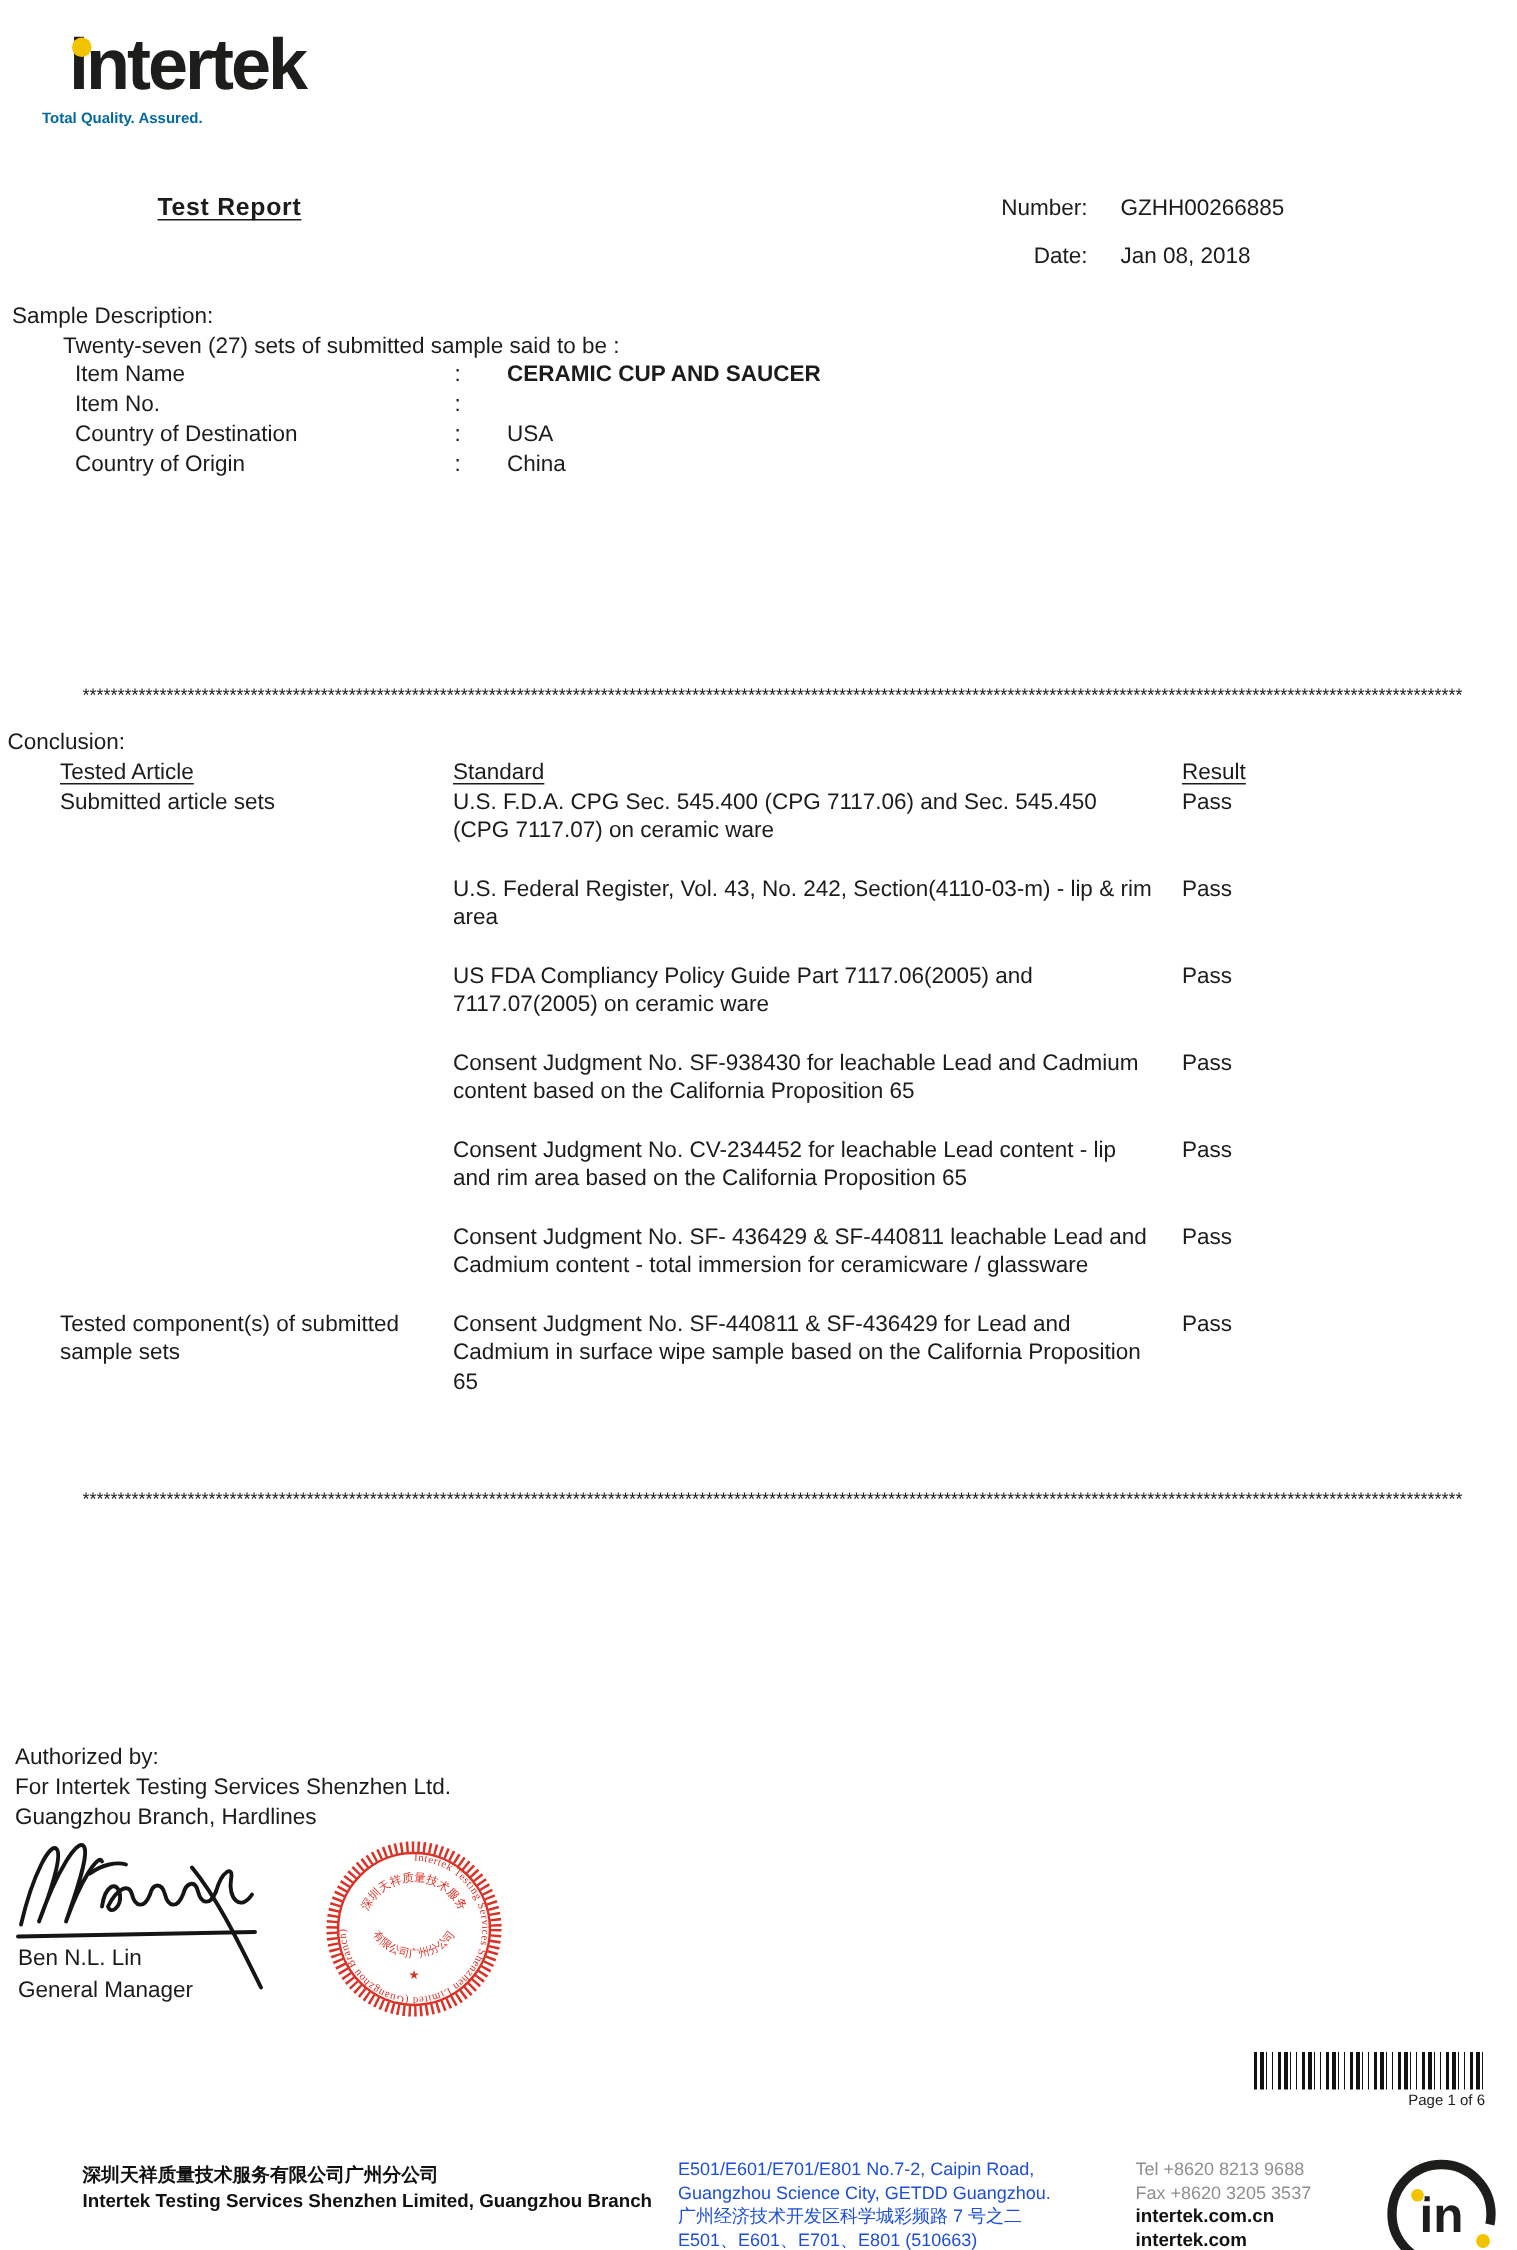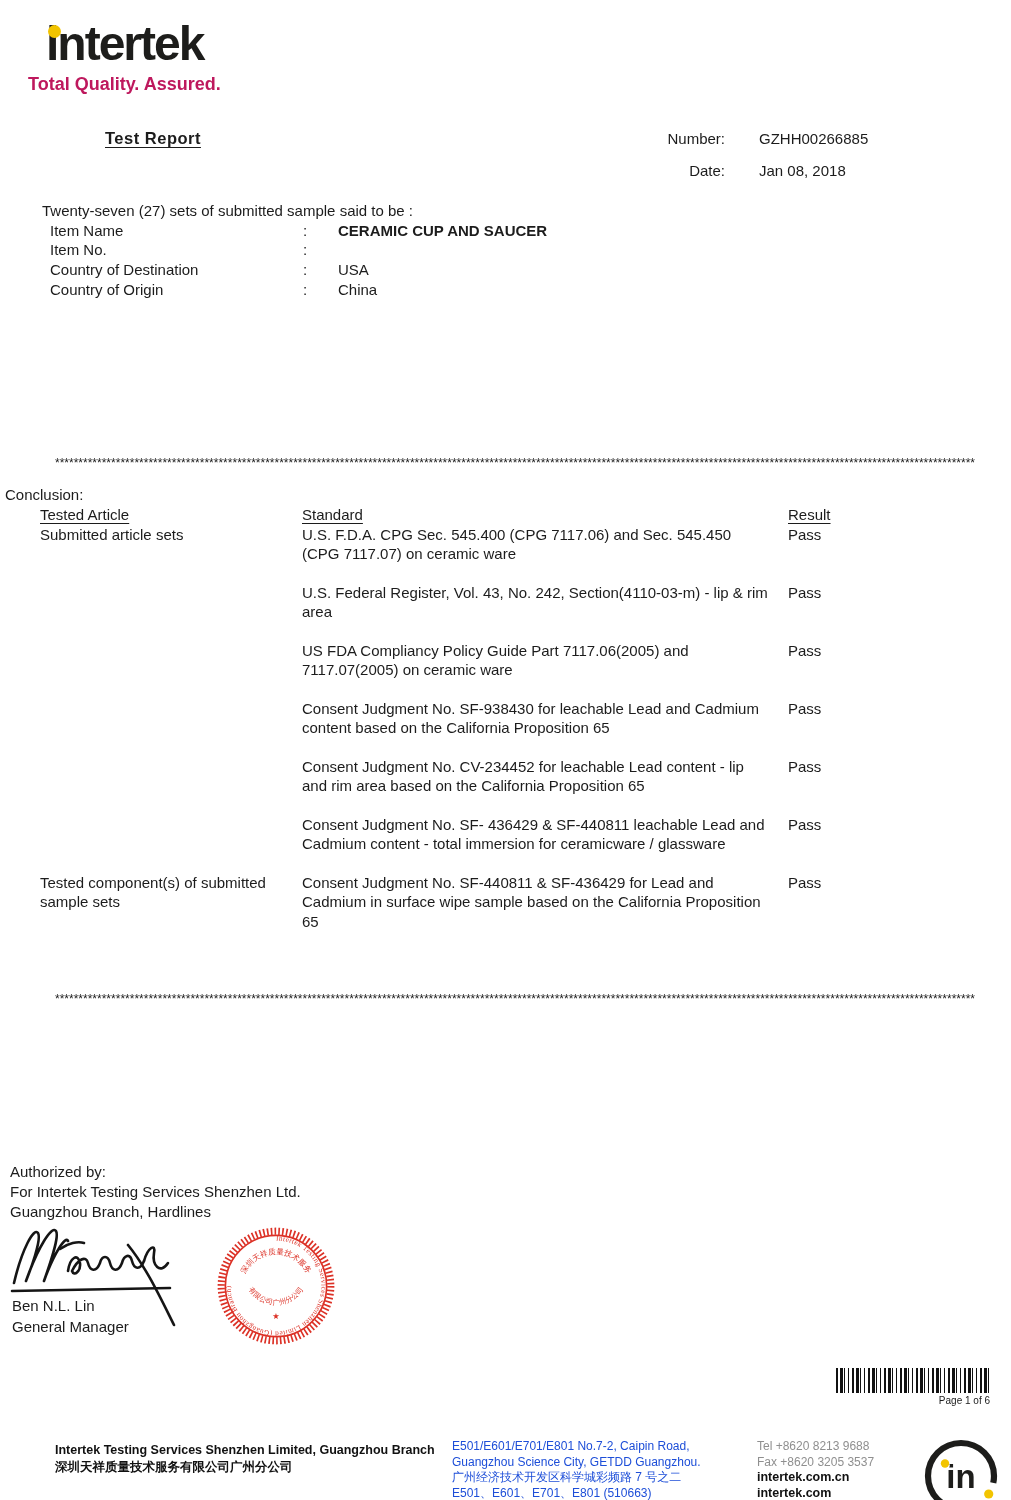--- a/index.html
+++ b/index.html
@@ -16,31 +16,31 @@
   }
   
   .logo-block { position: absolute; left: 26px; top: 2px; }
   .logo-word { position: relative; font-weight: 700; font-size: 48px; letter-spacing: -2px; color: #1d1d1b; line-height: 52px; padding-left: 20px; }
   .logo-dot {
     position: absolute; left: 22px; top: 7px;
     width: 13px; height: 13px; border-radius: 50%;
     background: #f2c400;
     z-index: 2;
   }
-  .tagline { font-weight: 700; font-size: 18px; color: #be185d; margin-top: 4px; padding-left: 2px; letter-spacing: 0px; }
+  .tagline { font-weight: 700; font-size: 10px; color: #0369a1; margin-top: 4px; padding-left: 2px; letter-spacing: 0px; }
 
   
   .report-title {
     position: absolute; left: 105px; top: 113px;
     font-size: 16.5px; font-weight: 700;
     text-decoration: underline; text-underline-offset: 3px;
     letter-spacing: 0.5px;
   }
   .meta { position: absolute; left: 600px; top: 114px; width: 400px; }
-  .meta-row { display: grid; grid-template-columns: 125px auto; column-gap: 34px; margin-bottom: 15px; }
+  .meta-row { display: grid; grid-template-columns: 125px auto; column-gap: 22px; margin-bottom: 15px; }
   .meta-label { text-align: right; font-size: 15px; }
   .meta-value { font-size: 15px; }
 
   
   .sample { position: absolute; left: 8px; top: 185px; width: 700px; font-size: 15px; line-height: 19.7px; }
   .sample-intro { padding-left: 34px; }
   .sample-field { display: grid; grid-template-columns: 253px 35px auto; padding-left: 42px; }
   .sample-field .v.bold { font-weight: 700; }
 
   
@@ -101,20 +101,21 @@
       <span class="meta-label">Number:</span>
       <span class="meta-value">GZHH00266885</span>
     </div>
     <div class="meta-row">
       <span class="meta-label">Date:</span>
       <span class="meta-value">Jan 08, 2018</span>
     </div>
   </div>
 
   <section class="sample">
+    <div>Sample Description:</div>
     <div class="sample-intro">Twenty-seven (27) sets of submitted sample said to be :</div>
     <div class="sample-field">
       <span>Item Name</span>
       <span>:</span>
       <span class="v bold">CERAMIC CUP AND SAUCER</span>
     </div>
     <div class="sample-field">
       <span>Item No.</span>
       <span>:</span>
     </div>
@@ -215,22 +216,22 @@
   </svg>
 
   <div class="signer-name">Ben N.L. Lin</div>
   <div class="signer-title">General Manager</div>
 
   <div class="barcode"></div>
   <div class="page-label">Page 1 of 6</div>
 
   <footer>
     <div class="footer-left">
+      <div>深圳天祥质量技术服务有限公司广州分公司</div>
       <div>Intertek Testing Services Shenzhen Limited, Guangzhou Branch</div>
-      <div>深圳天祥质量技术服务有限公司广州分公司</div>
     </div>
     <div class="footer-mid">
       <div>E501/E601/E701/E801 No.7-2, Caipin Road,</div>
       <div>Guangzhou Science City, GETDD Guangzhou.</div>
       <div>广州经济技术开发区科学城彩频路 7 号之二</div>
       <div>E501、E601、E701、E801 (510663)</div>
     </div>
     <div class="footer-right">
       <div>Tel +8620 8213 9688</div>
       <div>Fax +8620 3205 3537</div>

